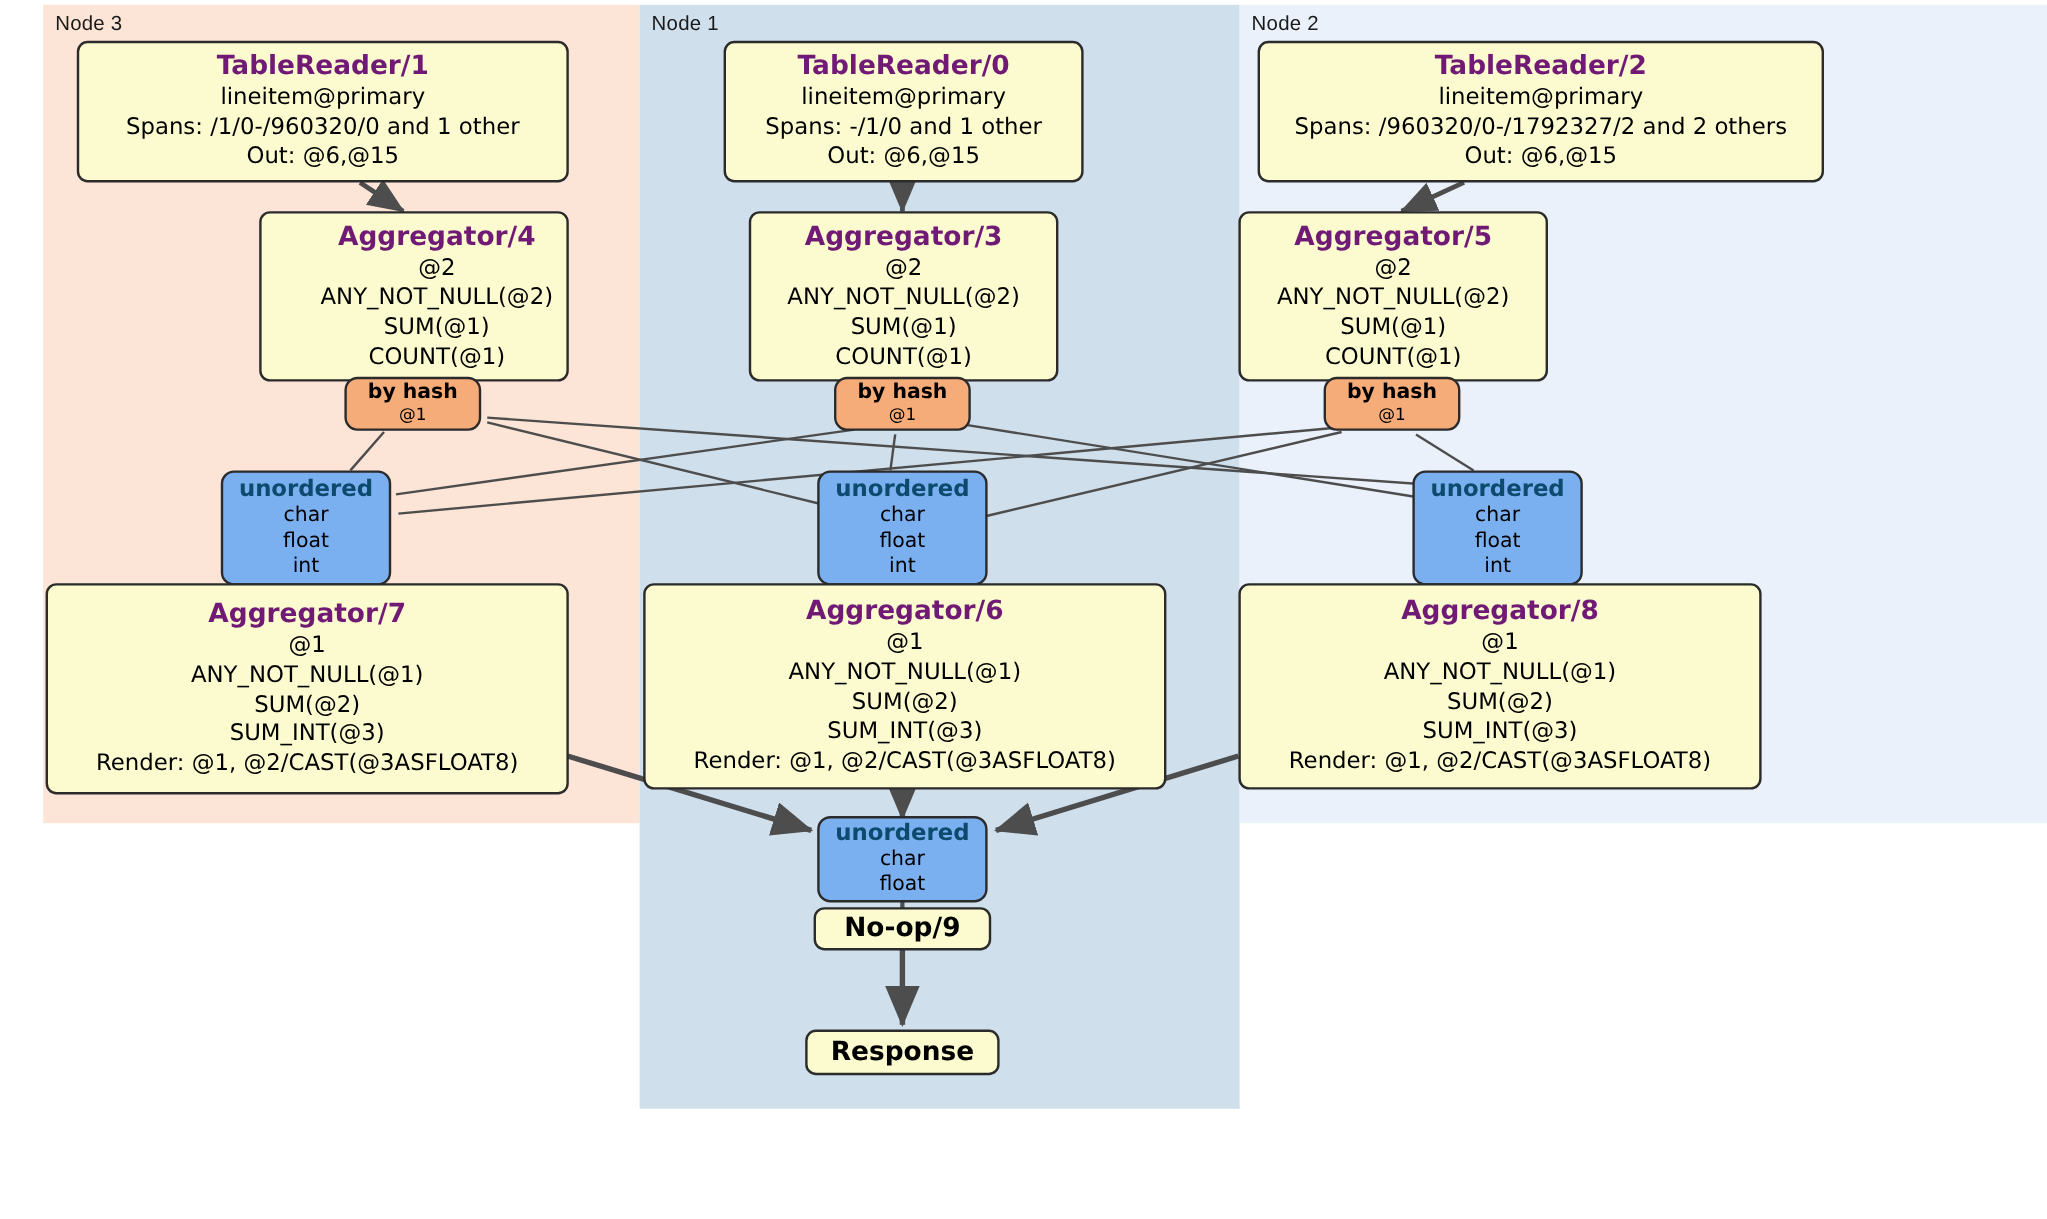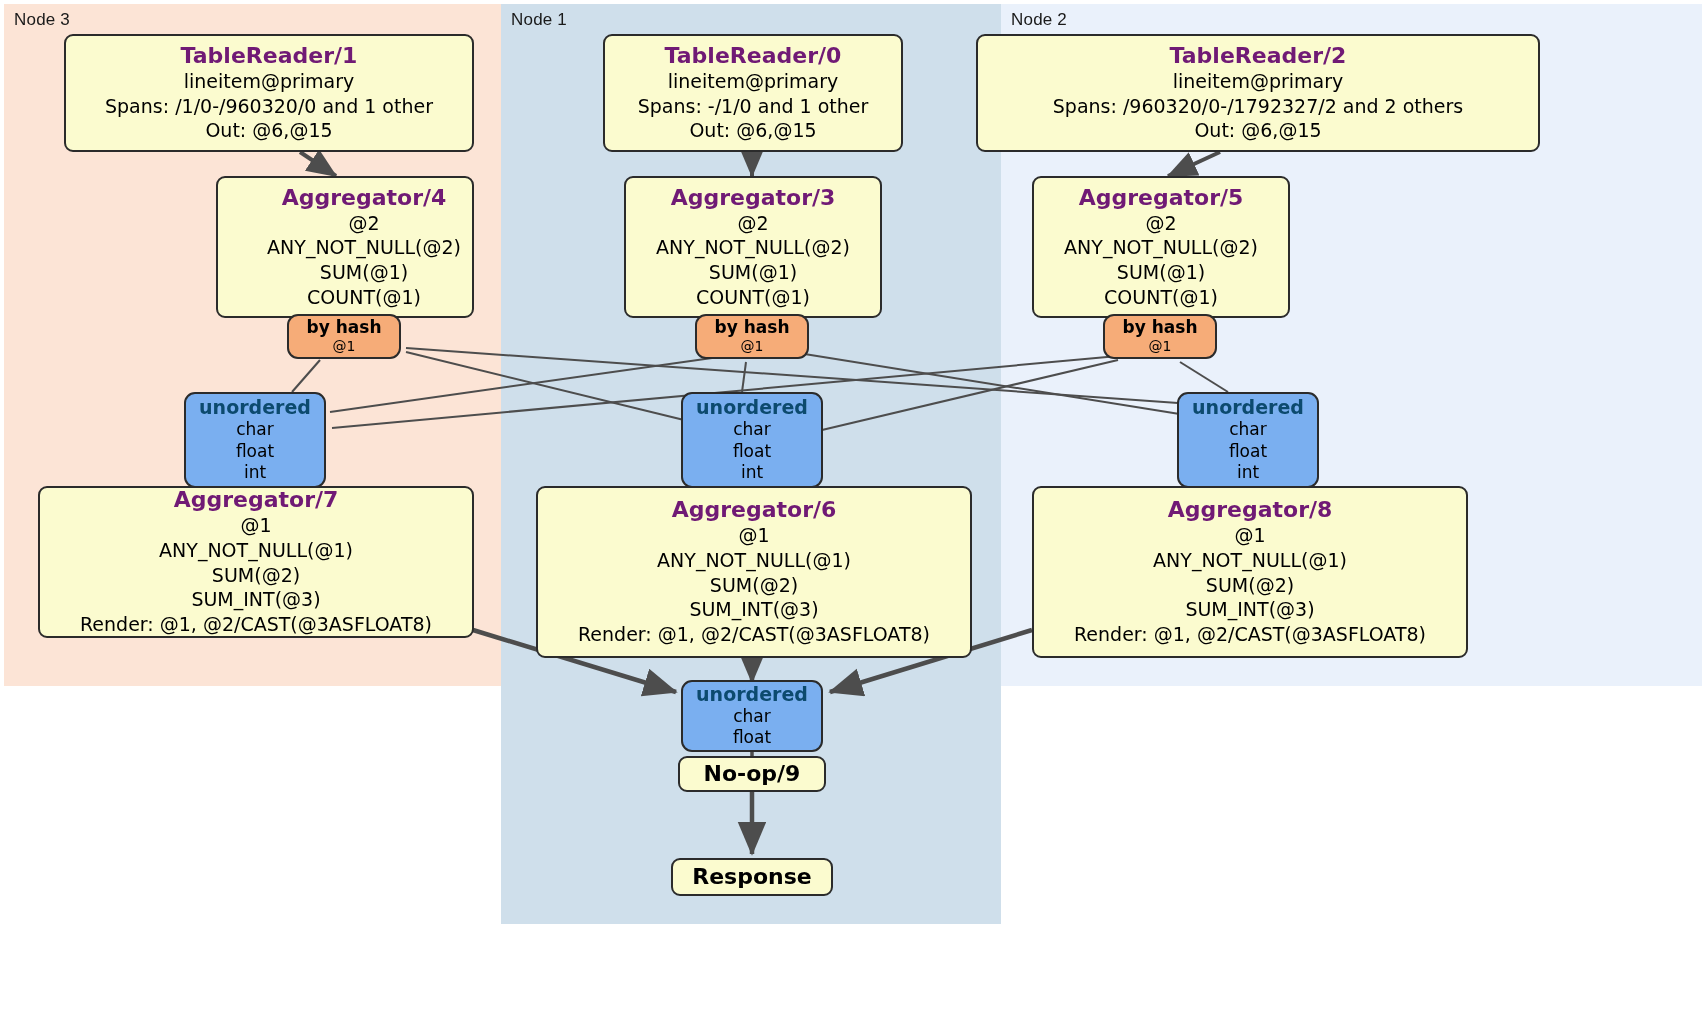--- a/index.html
+++ b/index.html
@@ -1,21 +1,21 @@
 <!DOCTYPE html>
 <html><head>
 <meta charset="utf-8">
 <title>DistSQL Plan</title>
 <style>
   html,body{margin:0;padding:0;background:#ffffff;}
   body{width:1706px;height:1016px;position:relative;overflow:hidden;
        font-family:"DejaVu Sans","Liberation Sans",sans-serif;}
   #stage{position:absolute;left:0;top:0;width:1706px;height:1016px;}
 
-  .node-panel{position:absolute;box-sizing:border-box;}
+  .node-panel{position:absolute;box-sizing:border-box;margin-left:32px;}
   .panel-label{position:absolute;left:10px;top:6px;font-size:17px;color:#1a1a1a;
                font-family:"Liberation Sans",sans-serif;letter-spacing:0.2px;}
 
   .panel-n3{background:#fce4d6;}
   .panel-n1{background:#cfdfeb;}
   .panel-n2{background:#eaf1fb;}
 
   .box{position:absolute;box-sizing:border-box;border:2px solid #2b2b2b;
        border-radius:9px;display:flex;flex-direction:column;
        align-items:center;justify-content:center;text-align:center;}
@@ -113,21 +113,21 @@
     <div class="ln">@1</div>
   </div>
 
   <div class="box sync" style="left:184px;top:392px;width:142px;height:96px;">
     <div class="ttl">unordered</div>
     <div class="ln">char</div>
     <div class="ln">float</div>
     <div class="ln">int</div>
   </div>
 
-  <div class="box proc" style="left:38px;top:486px;width:436px;height:152px;">
+  <div class="box proc" style="left:38px;top:486px;width:436px;height:176px;">
     <div class="ttl">Aggregator/7</div>
     <div class="ln">@1</div>
     <div class="ln">ANY_NOT_NULL(@1)</div>
     <div class="ln">SUM(@2)</div>
     <div class="ln">SUM_INT(@3)</div>
     <div class="ln">Render: @1, @2/CAST(@3ASFLOAT8)</div>
   </div>
 
   <div class="box proc" style="left:603px;top:34px;width:300px;height:118px;">
     <div class="ttl">TableReader/0</div>
@@ -172,21 +172,21 @@
   </div>
 
   <div class="box proc small-proc" style="left:678px;top:756px;width:148px;height:36px;">
     <div class="ttl">No-op/9</div>
   </div>
 
   <div class="box proc small-proc" style="left:671px;top:858px;width:162px;height:38px;">
     <div class="ttl">Response</div>
   </div>
 
-  <div class="box proc" style="left:976px;top:34px;width:564px;height:118px;">
+  <div class="box proc" style="left:1048px;top:34px;width:472px;height:118px;">
     <div class="ttl">TableReader/2</div>
     <div class="ln">lineitem@primary</div>
     <div class="ln">Spans: /960320/0-/1792327/2 and 2 others</div>
     <div class="ln">Out: @6,@15</div>
   </div>
 
   <div class="box proc" style="left:1032px;top:176px;width:258px;height:142px;">
     <div class="ttl">Aggregator/5</div>
     <div class="ln">@2</div>
     <div class="ln">ANY_NOT_NULL(@2)</div>

